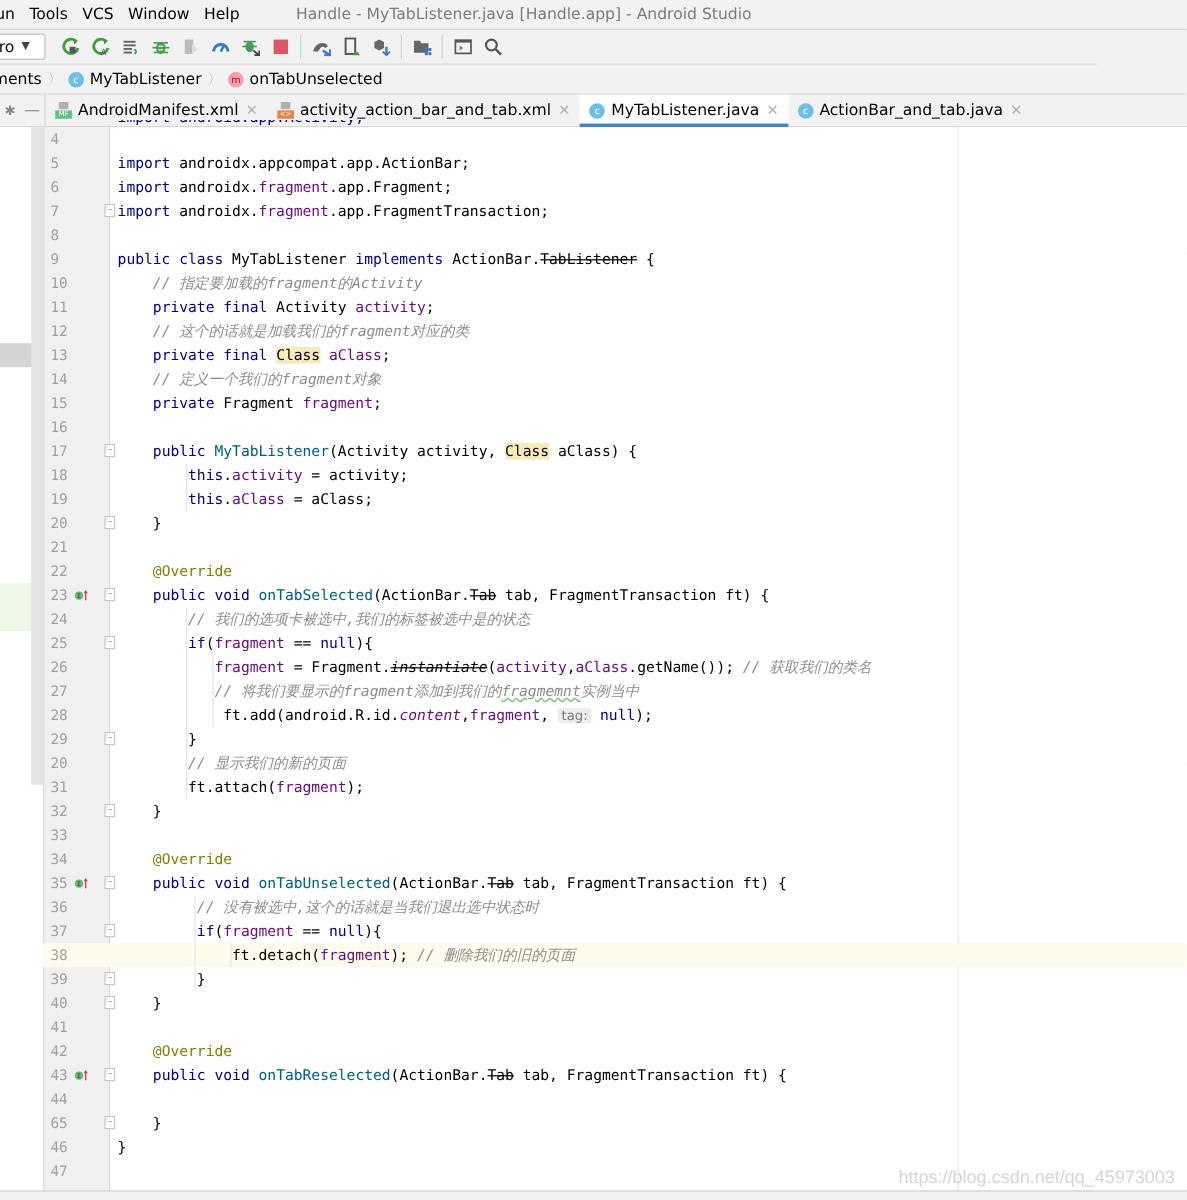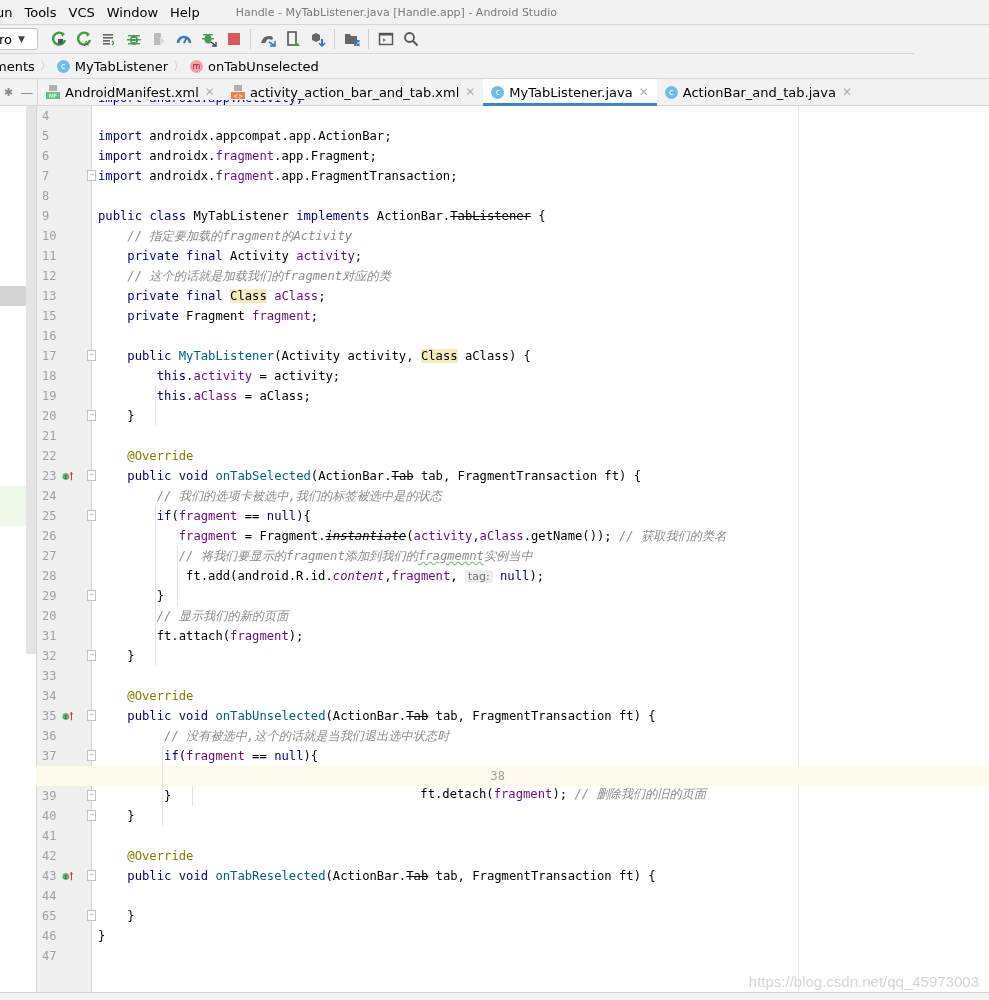--- a/index.html
+++ b/index.html
@@ -3,21 +3,21 @@
 <meta charset="utf-8">
 <style>
   * { box-sizing: border-box; margin: 0; padding: 0; }
   html, body { width: 989px; height: 1000px; overflow: hidden; background: #f2f2f2; }
   body { font-family: "DejaVu Sans", "Liberation Sans", sans-serif; font-size: 13px; color: #000; position: relative; }
 
   
   .menubar { position: absolute; top: 0; left: 0; width: 989px; height: 25px; background: #f2f2f2; border-bottom: 1px solid #d6d6d6; display: flex; align-items: center; }
   .menu-item { padding: 0 6px 0 0; margin-right: 6px; font-size: 13px; color: #000; white-space: nowrap; }
   .menu-item:first-child { margin-left: -4px; }
-  .window-title { margin-left: 24px; color: #7a7a7a; font-size: 11px; white-space: nowrap; }
+  .window-title { margin-left: 35px; color: #7a7a7a; font-size: 13px; white-space: nowrap; }
 
   
   .toolbar { position: absolute; top: 25px; left: 0; width: 914px; height: 29px; background: #f2f2f2; border-bottom: 1px solid #d6d6d6; display: flex; align-items: center; }
   .config-select { margin-left: -6px; width: 44px; height: 22px; border: 1px solid #c4c4c4; border-radius: 3px; background: #fff; display: flex; align-items: center; padding-left: 4px; font-size: 13px; }
   .config-select .caret { margin-left: 6px; font-size: 9px; color: #444; }
   .tb-icon { width: 25px; height: 22px; display: flex; align-items: center; justify-content: center; margin-left: 0px; }
   .tb-icon svg { width: 16px; height: 16px; }
   .tb-sep { width: 1px; height: 20px; background: #cfcfcf; margin: 0 4px; }
 
   
@@ -45,21 +45,21 @@
   .left-sel-row { position: absolute; left: 0; top: 286px; width: 36px; height: 20px; background: #d4d4d4; }
   .left-green-row { position: absolute; left: 0; top: 486px; width: 36px; height: 40px; background: #eef8e8; }
 
   
   .gutter { position: absolute; top: 106px; left: 36px; width: 56px; height: 886px; background: #f0f0f0; border-left: 1px solid #d6d6d6; border-right: 1px solid #d6d6d6; }
   .editor { position: absolute; top: 106px; left: 92px; width: 897px; height: 886px; background: #fff; overflow: hidden; }
   .right-margin { position: absolute; top: 106px; left: 798px; width: 1px; height: 886px; background: #e6e6e6; }
 
   .code-lines { position: absolute; top: 106px; left: 36px; width: 953px; }
   .line { height: 20px; display: flex; align-items: center; position: relative; }
-  .line.current { background: #fefbed; flex-direction: column; }
+  .line.current { background: #fefbed; }
   .line.current .ln { background: #fefbed; }
   .ln { width: 56px; height: 20px; display: flex; align-items: center; padding-left: 6px; font-family: "DejaVu Sans Mono", monospace; font-size: 12px; color: #a0a0a0; position: relative; flex-shrink: 0; }
   .ln .impl-icon { position: absolute; left: 26px; top: 4px; width: 12px; height: 12px; display: flex; align-items: center; }
   .ln .fold { position: absolute; left: 51px; top: 4px; width: 9px; height: 11px; border: 1px solid #c4c4c4; background: #fff; font-size: 7px; line-height: 8px; text-align: center; color: #999; }
   .code { font-family: "DejaVu Sans Mono", monospace; font-size: 12.2px; white-space: pre; padding-left: 6px; color: #000; }
   .kw { color: #000080; }
   .fld { color: #660e7a; }
   .mth { color: #00627a; }
   .ann { color: #808000; }
   .cmt { color: #8c8c8c; font-style: italic; margin-top: 7px; }
@@ -318,20 +318,26 @@
       <div class="code">    <span class="cmt">// 这个的话就是加载我们的fragment对应的类</span></div>
     </div>
     <div class="line">
       <div class="ln">
         <span>13</span>
       </div>
       <div class="code">    <span class="kw">private</span> <span class="kw">final</span> <span class="hl-class">Class</span> <span class="fld">aClass</span>;</div>
     </div>
     <div class="line">
       <div class="ln">
+        <span>14</span>
+      </div>
+      <div class="code">    <span class="cmt">// 定义一个我们的fragment对象</span></div>
+    </div>
+    <div class="line">
+      <div class="ln">
         <span>15</span>
       </div>
       <div class="code">    <span class="kw">private</span> Fragment <span class="fld">fragment</span>;</div>
     </div>
     <div class="line">
       <div class="ln">
         <span>16</span>
       </div>
       <div class="code"></div>
     </div>

